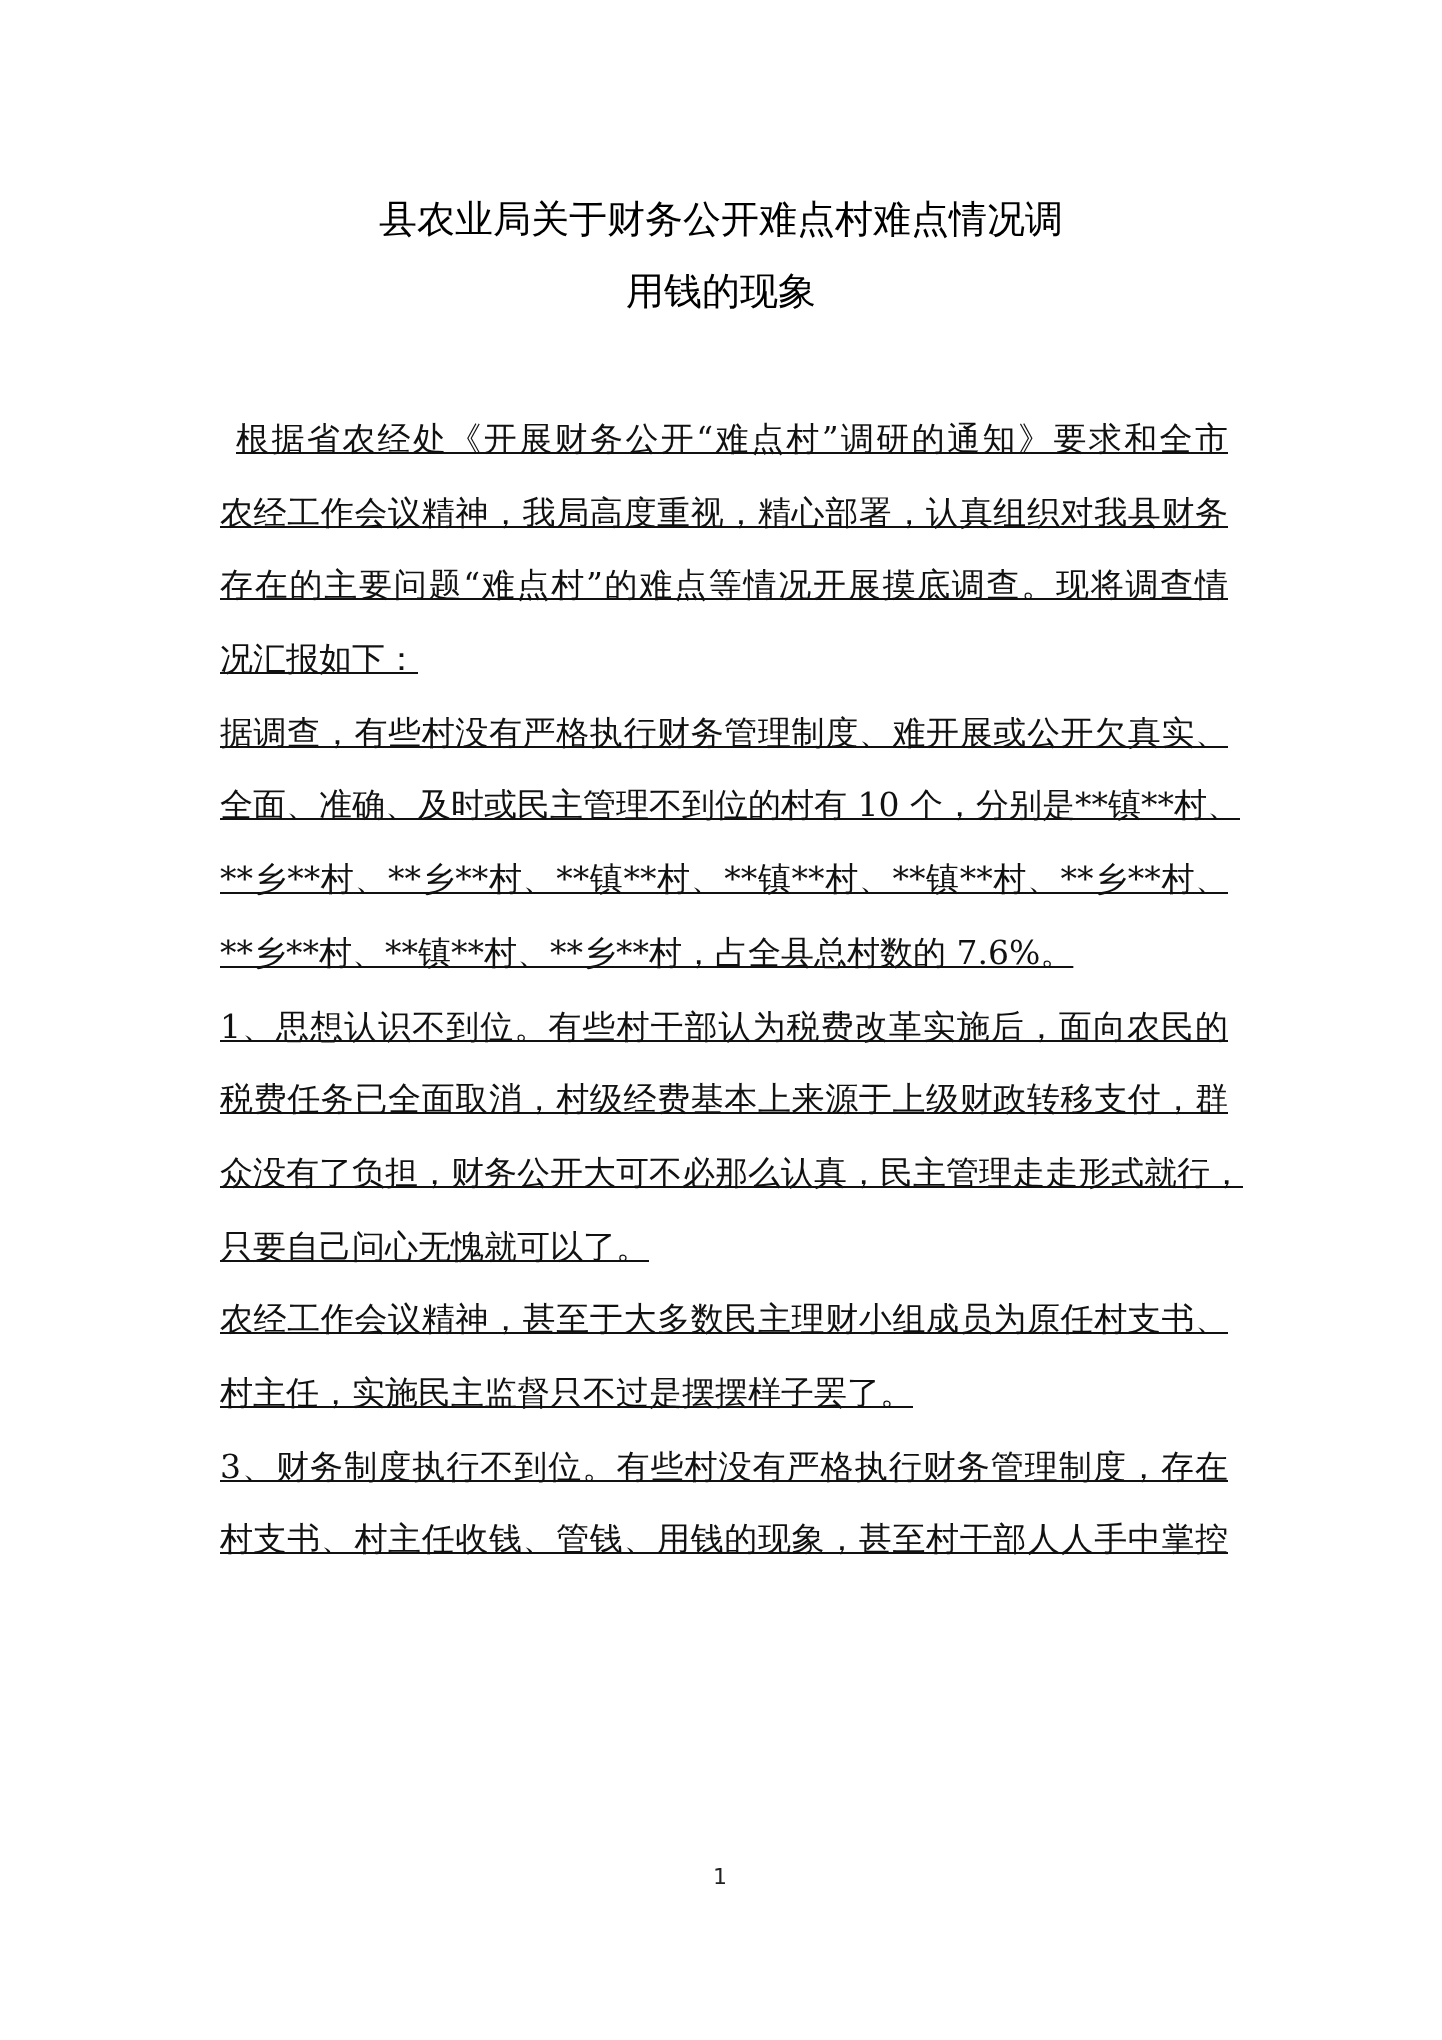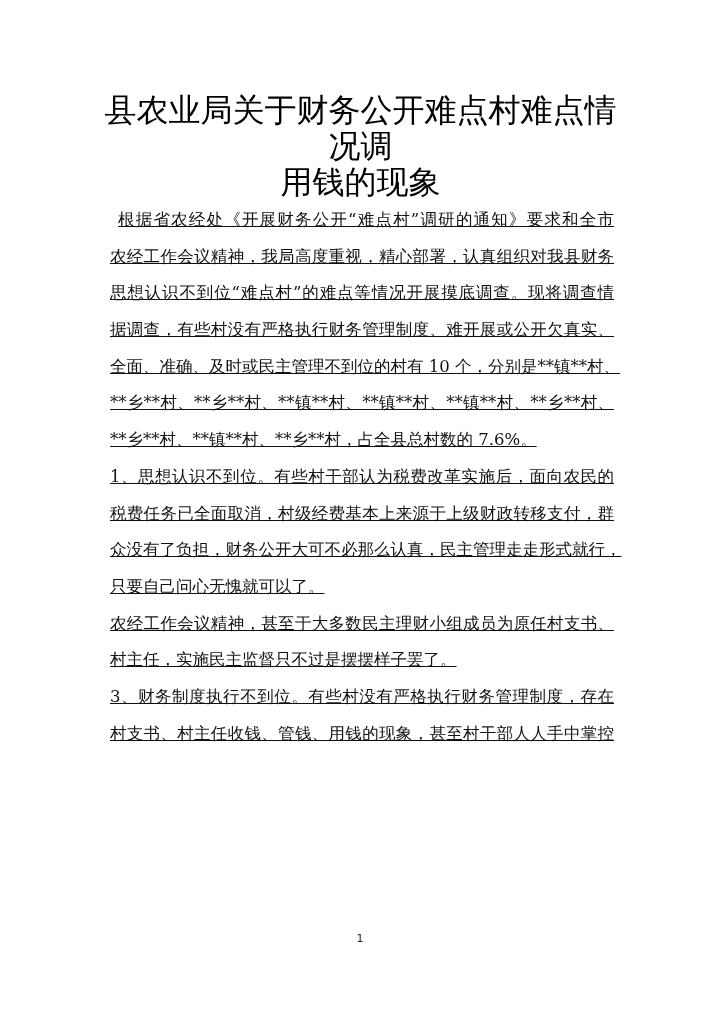--- a/index.html
+++ b/index.html
@@ -20,21 +20,21 @@
       left: 0; top: 0;
       width: 721px; height: 1020px;
       background: #ffffff;
     }
     .title {
       position: absolute;
       left: 100px;
       width: 521px;
       top: 92px;
       text-align: center;
-      font-size: 32px;
+      font-size: 19px;
       line-height: 36px;
       font-weight: normal;
       margin: 0;
       letter-spacing: 0px;
       color: #000000;
     }
     .title span { display: block; }
     .body {
       position: absolute;
       left: 110px;
@@ -75,21 +75,22 @@
 
 <div class="page">
   <h1 class="title">
     <span>县农业局关于财务公开难点村难点情况调</span>
     <span>用钱的现象</span>
   </h1>
 
   <div class="body" id="body-container">
       <span class="line indent">根据省农经处《开展财务公开“难点村”调研的通知》要求和全市</span>
       <span class="line">农经工作会议精神，我局高度重视，精心部署，认真组织对我县财务</span>
-      <span class="line">思想认识不到位“难点村”的难点等情况开展摸底调查。现将调查情</span>
+      <span class="line">存在的主要问题“难点村”的难点等情况开展摸底调查。现将调查情</span>
+      <span class="line last">况汇报如下：</span>
       <span class="line">据调查，有些村没有严格执行财务管理制度、难开展或公开欠真实、</span>
       <span class="line">全面、准确、及时或民主管理不到位的村有 10 个，分别是**镇**村、</span>
       <span class="line">**乡**村、**乡**村、**镇**村、**镇**村、**镇**村、**乡**村、</span>
       <span class="line last">**乡**村、**镇**村、**乡**村，占全县总村数的 7.6%。</span>
       <span class="line">1、思想认识不到位。有些村干部认为税费改革实施后，面向农民的</span>
       <span class="line">税费任务已全面取消，村级经费基本上来源于上级财政转移支付，群</span>
       <span class="line">众没有了负担，财务公开大可不必那么认真，民主管理走走形式就行，</span>
       <span class="line last">只要自己问心无愧就可以了。</span>
       <span class="line">农经工作会议精神，甚至于大多数民主理财小组成员为原任村支书、</span>
       <span class="line last">村主任，实施民主监督只不过是摆摆样子罢了。</span>

